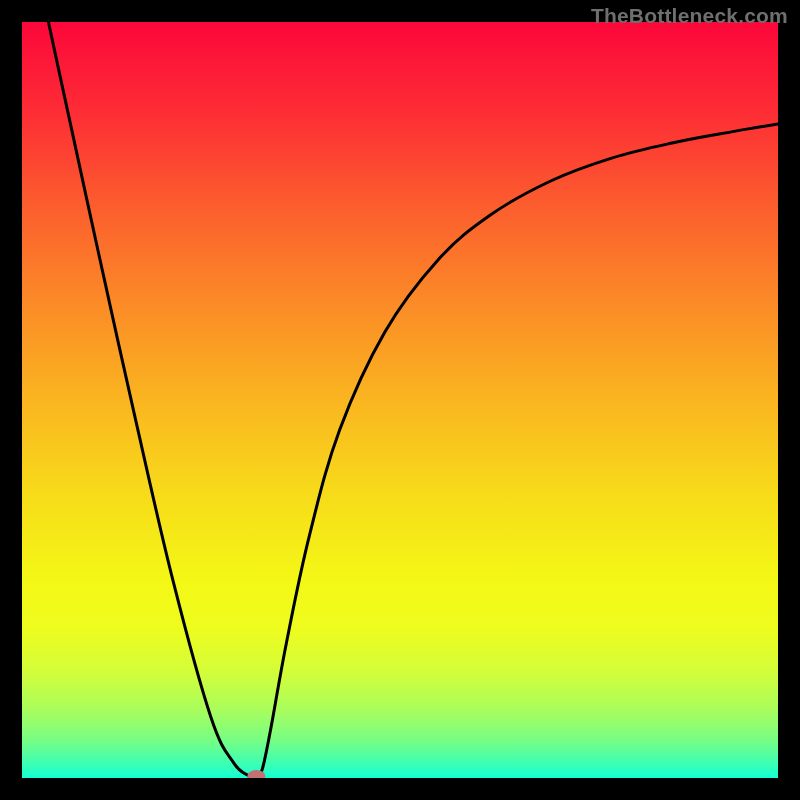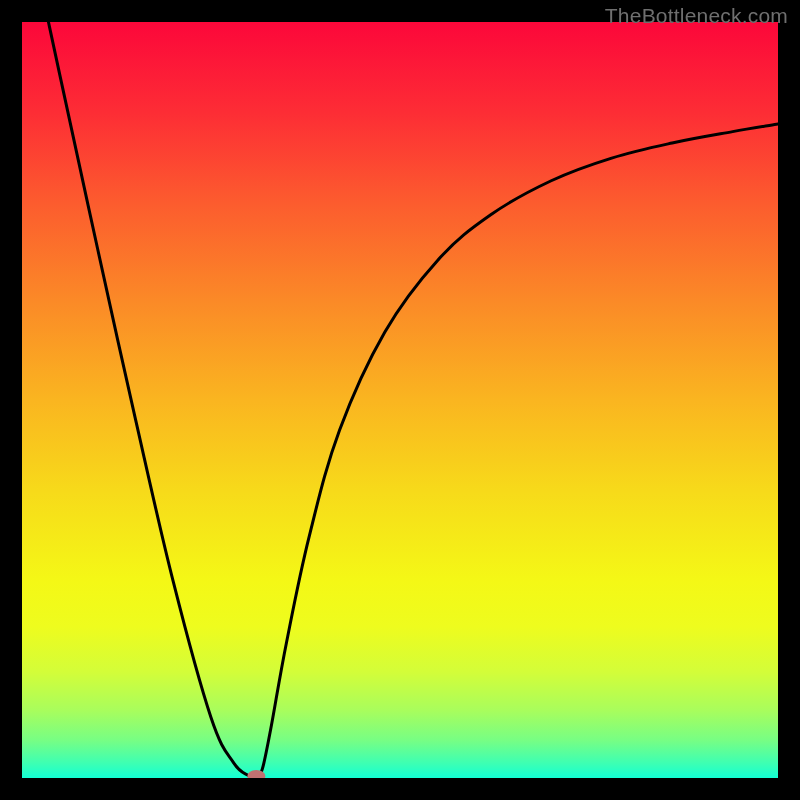--- a/index.html
+++ b/index.html
@@ -26,21 +26,21 @@
     width: 756px;
     height: 756px;
     
   }
   .watermark {
     position: absolute;
     top: 4px;
     right: 12px;
     color: #6f6f6f;
     font-size: 21px;
-    font-weight: 400;
+    font-weight: 700;
     letter-spacing: 0.2px;
     user-select: none;
   }
   svg { display: block; }
 </style>
 </head>
 <body>
 
 <div class="frame">
   <div class="plot-area">

